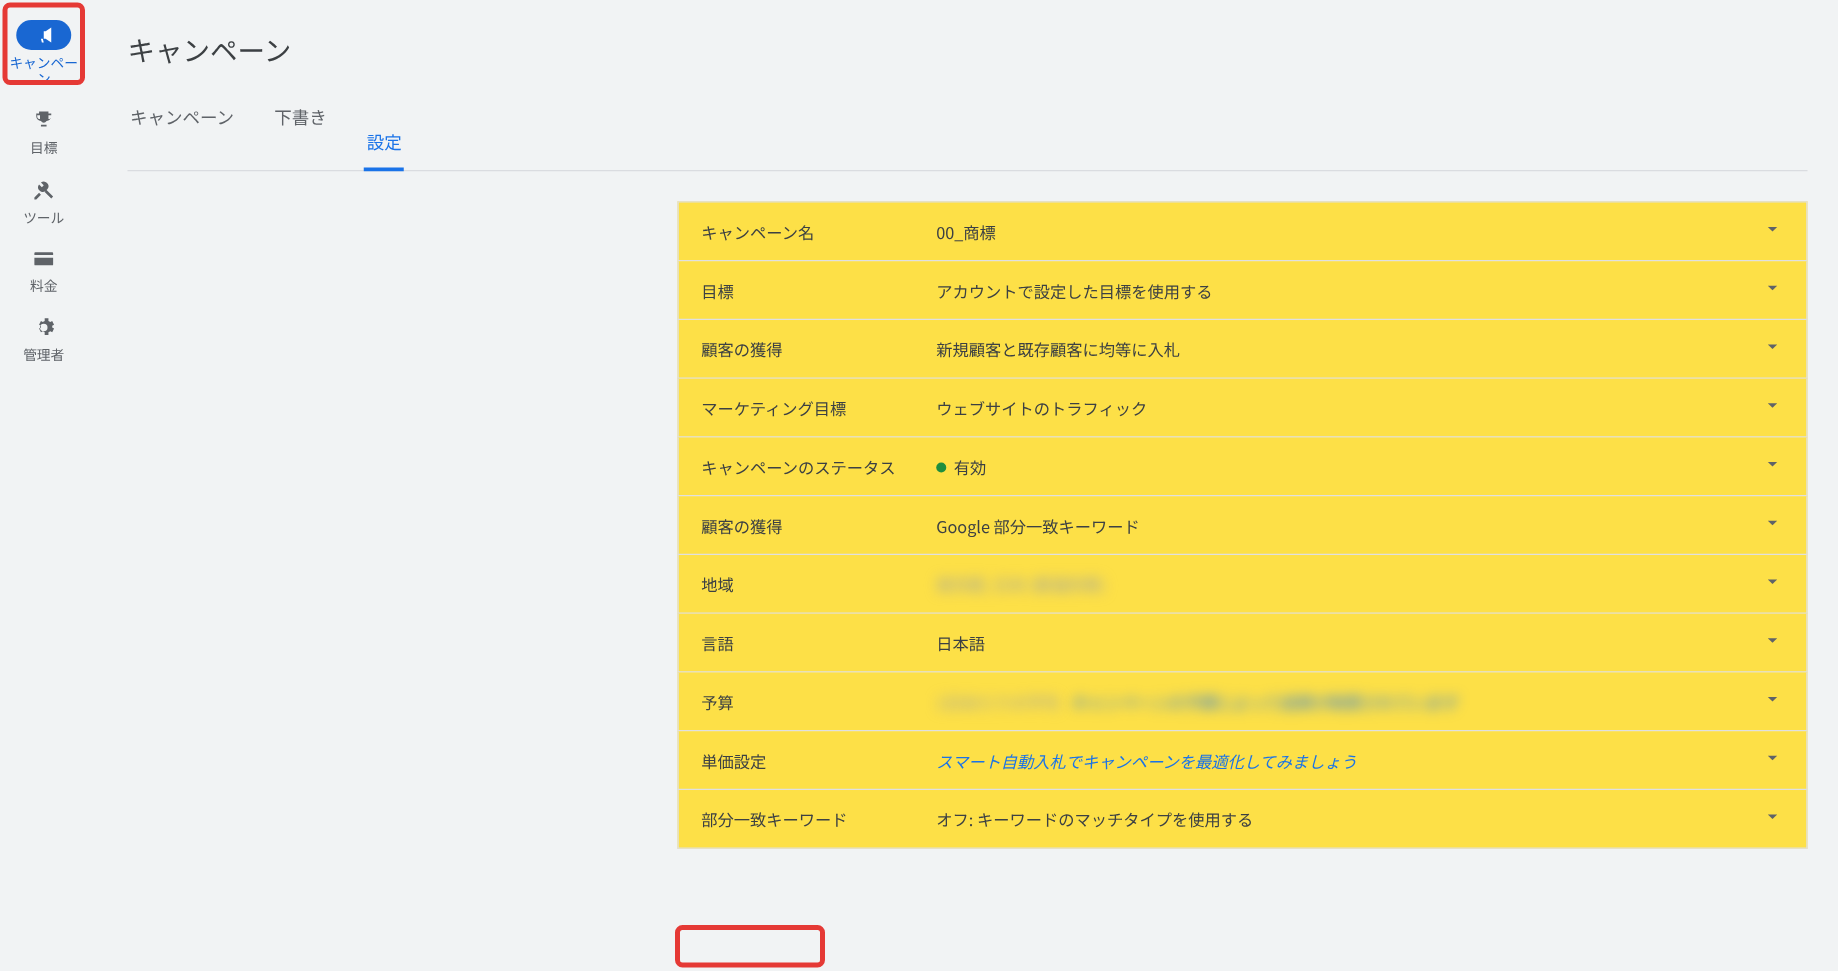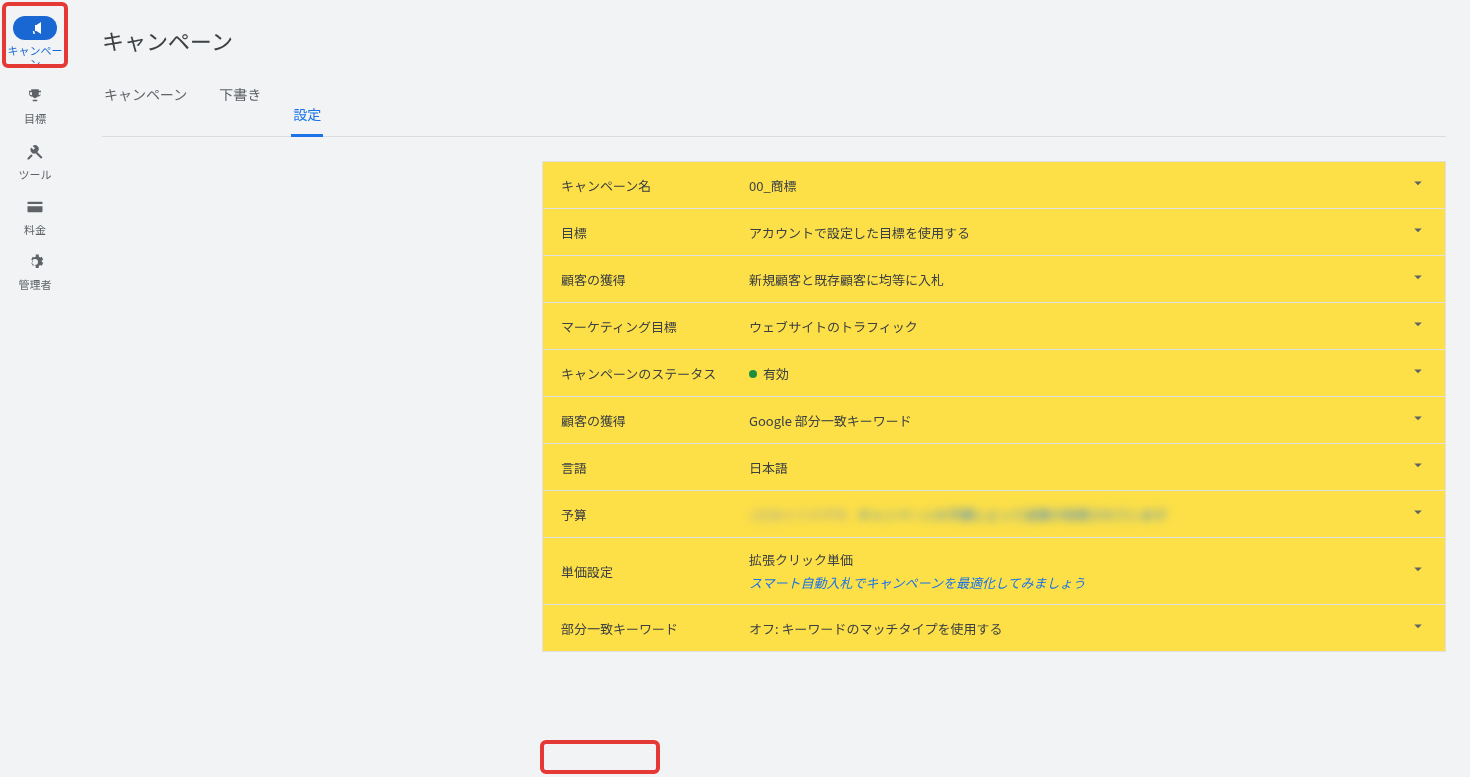--- a/index.html
+++ b/index.html
@@ -241,20 +241,29 @@
       </div>
 
       <div class="setting-row">
         <div class="row-label">顧客の獲得</div>
         <div class="row-value">Google 部分一致キーワード</div>
         <span class="row-chevron"><svg viewBox="0 0 24 24">
               <path d="M7 10l5 5 5-5z"></path>
             </svg></span>
       </div>
 
+      <div class="setting-row">
+        <div class="row-label">地域</div>
+        <div class="row-value">
+          <span class="blurred">東京都, 日本 (都道府県)</span>
+        </div>
+        <span class="row-chevron"><svg viewBox="0 0 24 24">
+              <path d="M7 10l5 5 5-5z"></path>
+            </svg></span>
+      </div>
 
       <div class="setting-row">
         <div class="row-label">言語</div>
         <div class="row-value">日本語</div>
         <span class="row-chevron"><svg viewBox="0 0 24 24">
               <path d="M7 10l5 5 5-5z"></path>
             </svg></span>
       </div>
 
       <div class="setting-row">
@@ -266,21 +275,20 @@
           </span>
         </div>
         <span class="row-chevron"><svg viewBox="0 0 24 24">
               <path d="M7 10l5 5 5-5z"></path>
             </svg></span>
       </div>
 
       <div class="setting-row">
         <div class="row-label">単価設定</div>
         <div class="row-value">
-          <span>拡張クリック単価</span>
           <span class="value-link">スマート自動入札でキャンペーンを最適化してみましょう</span>
         </div>
         <span class="row-chevron"><svg viewBox="0 0 24 24">
               <path d="M7 10l5 5 5-5z"></path>
             </svg></span>
       </div>
 
 
 
       <div class="setting-row">

